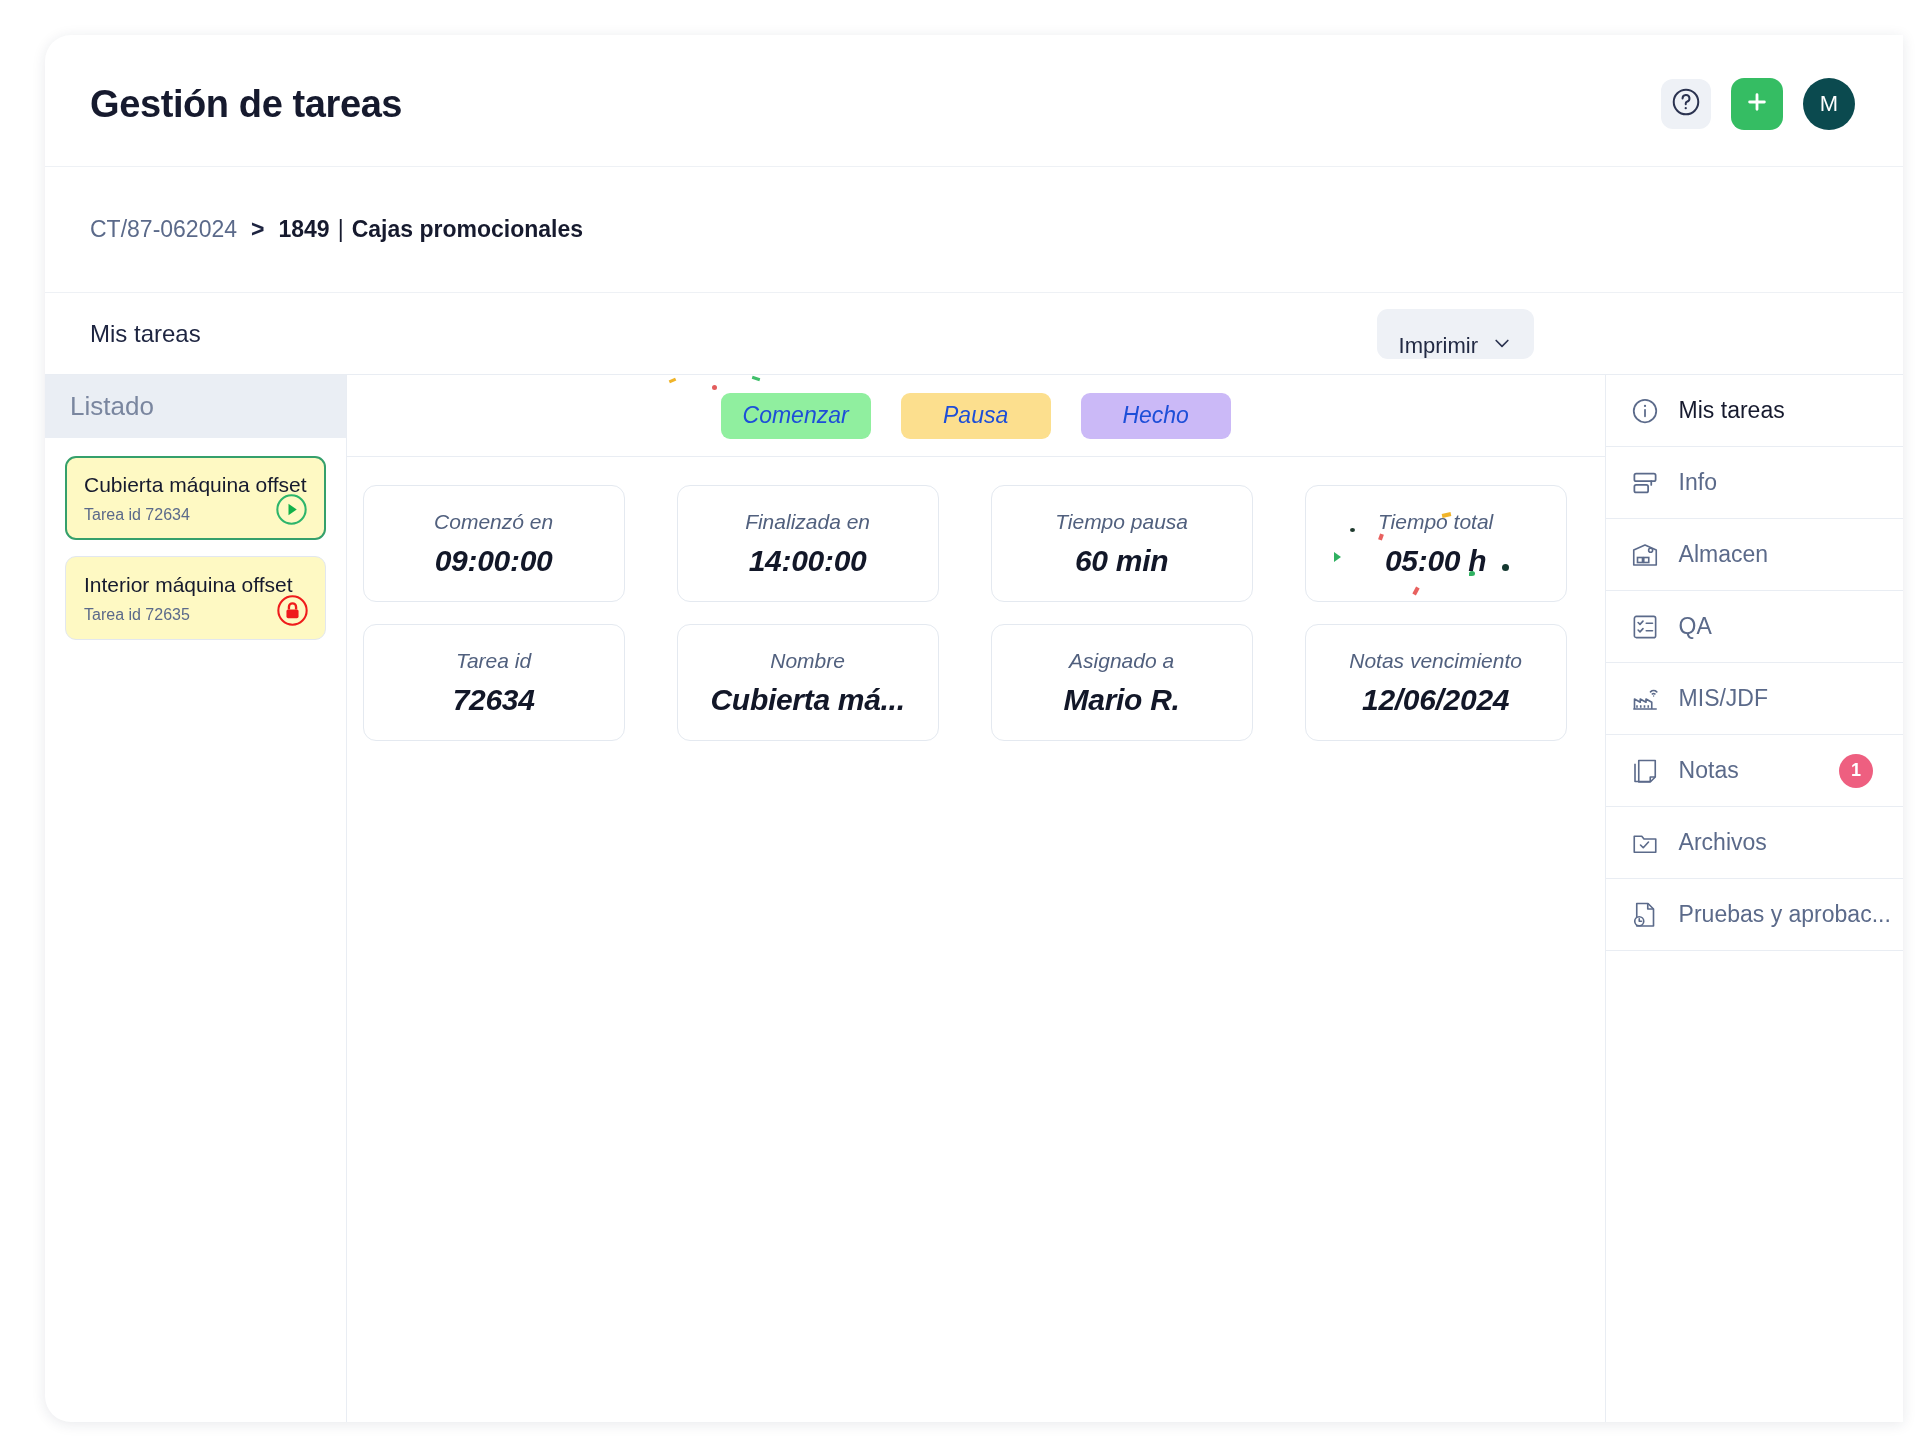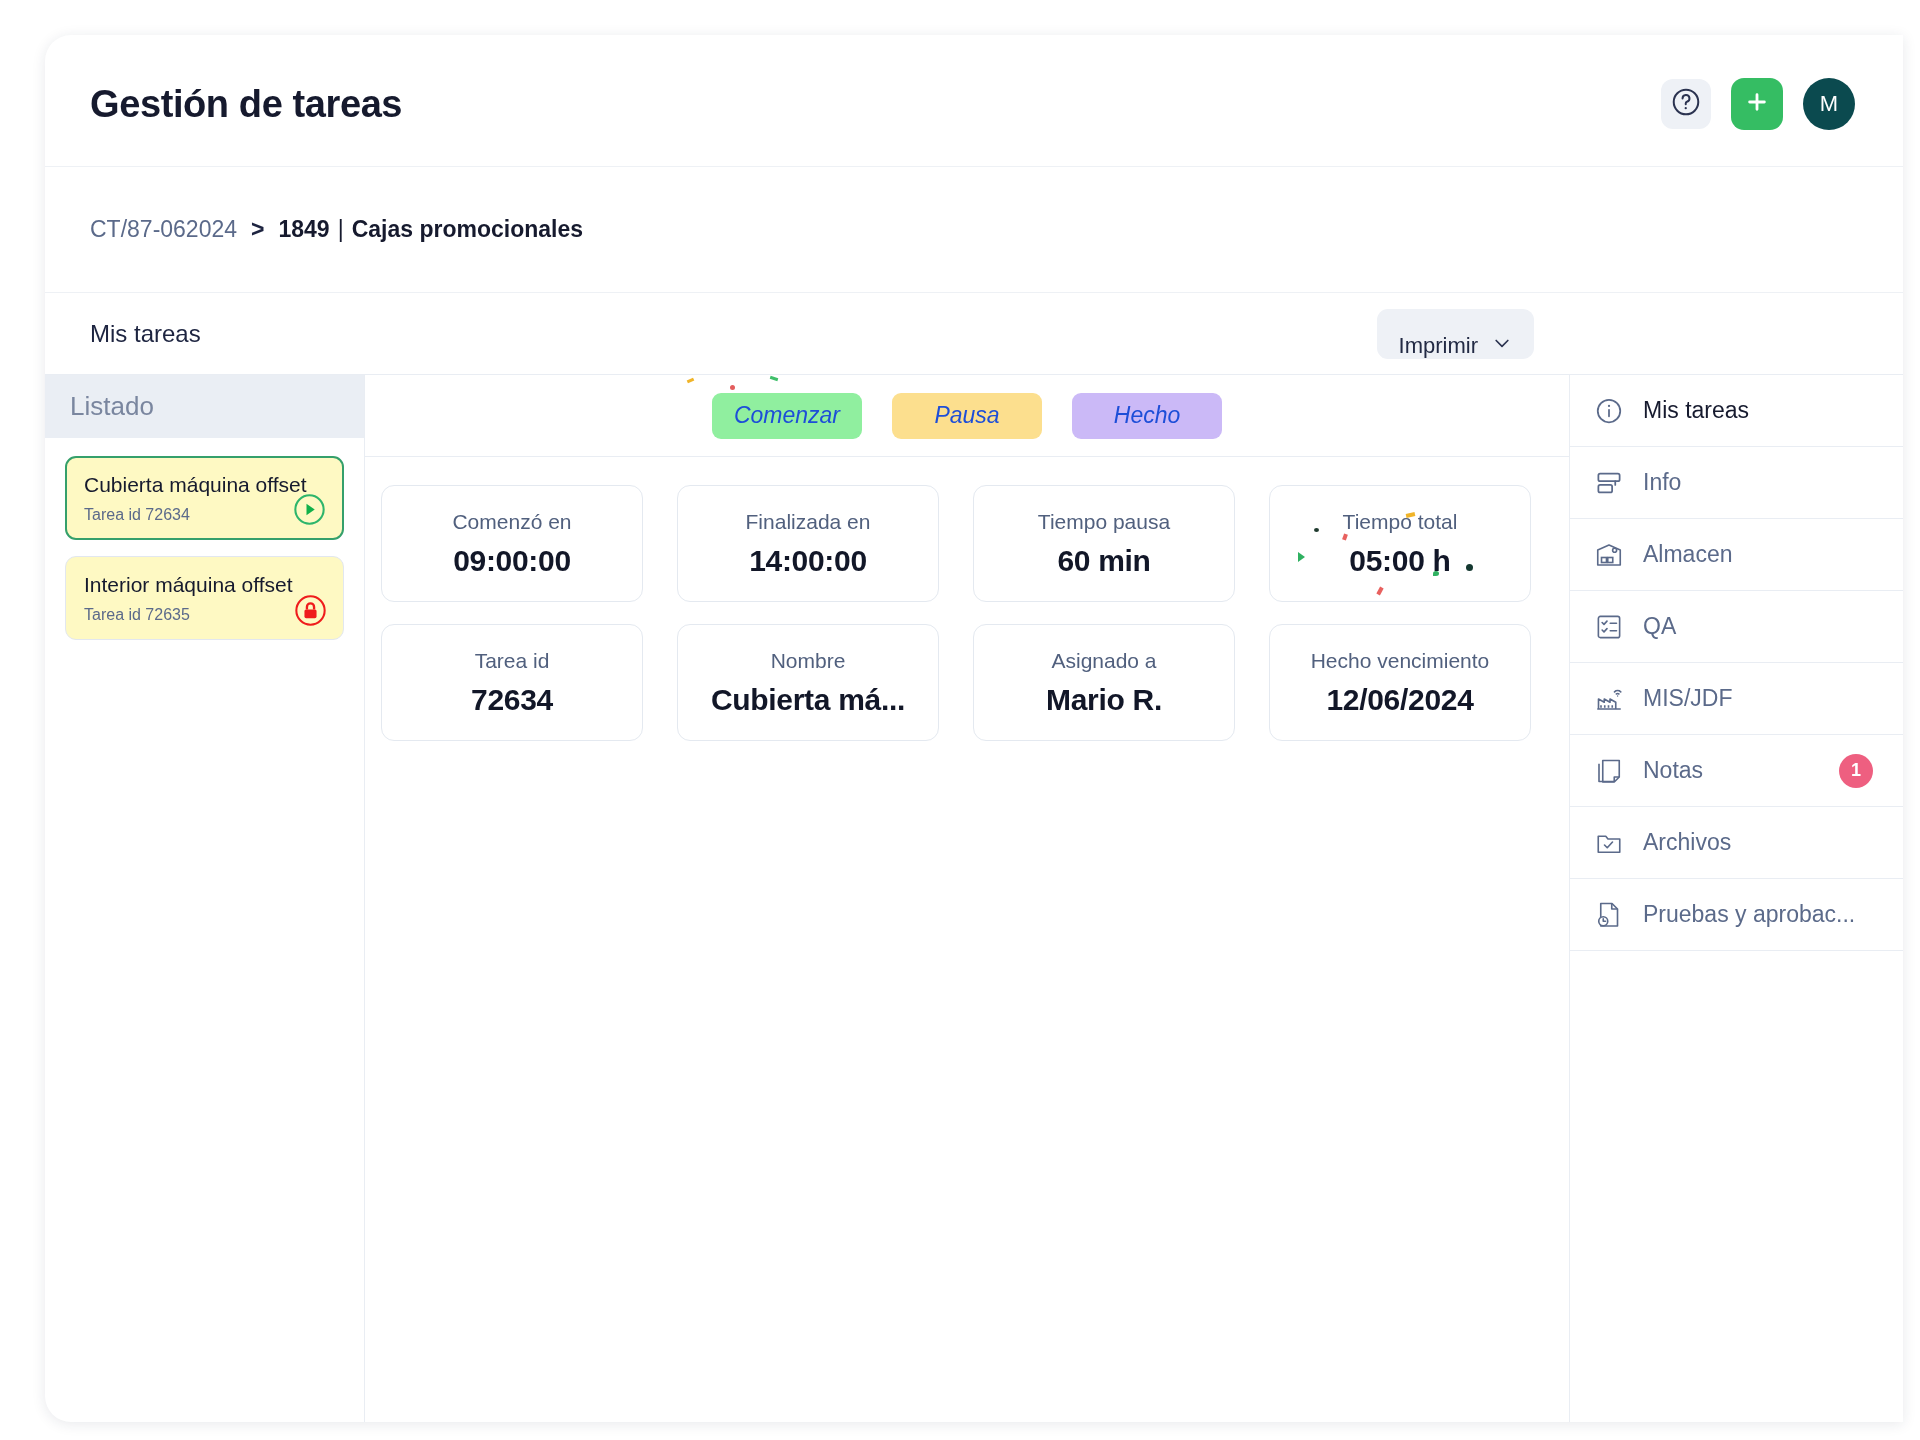--- a/index.html
+++ b/index.html
@@ -122,21 +122,21 @@
     position: relative;
   }
   .status-btn {
     height: 46px; min-width: 150px; padding: 0 22px;
     border-radius: 9px;
     display: flex; align-items: center; justify-content: center;
     font-size: 23px; color: #1d4ed8; font-style: italic;
   }
 
   #cards-area { padding: 28px 38px 0 16px; }
-  .card-row { display: flex; gap: 34px; margin-bottom: 22px; }
+  .card-row { display: flex; gap: 52px; margin-bottom: 22px; font-style: italic; }
   .info-card {
     width: 262px; height: 117px;
     border: 1px solid #e4e9f0; border-radius: 13px;
     background: #fff;
     display: flex; flex-direction: column;
     align-items: center; justify-content: center;
     position: relative;
   }
   .info-label { font-size: 21px; color: #51607e; margin-bottom: 10px; }
   .info-value { font-size: 30px; font-weight: 700; color: #121728; letter-spacing: -.3px; }
@@ -301,21 +301,21 @@
           </div>
           <div class="info-card">
             <div class="info-label">Nombre</div>
             <div class="info-value">Cubierta má...</div>
           </div>
           <div class="info-card">
             <div class="info-label">Asignado a</div>
             <div class="info-value">Mario R.</div>
           </div>
           <div class="info-card">
-            <div class="info-label">Hecho vencimiento</div>
+            <div class="info-label">Notas vencimiento</div>
             <div class="info-value">12/06/2024</div>
           </div>
         </div>
 
       </div>
     </div>
 
     <div id="right-col">
 
       <div class="tool-item active">

